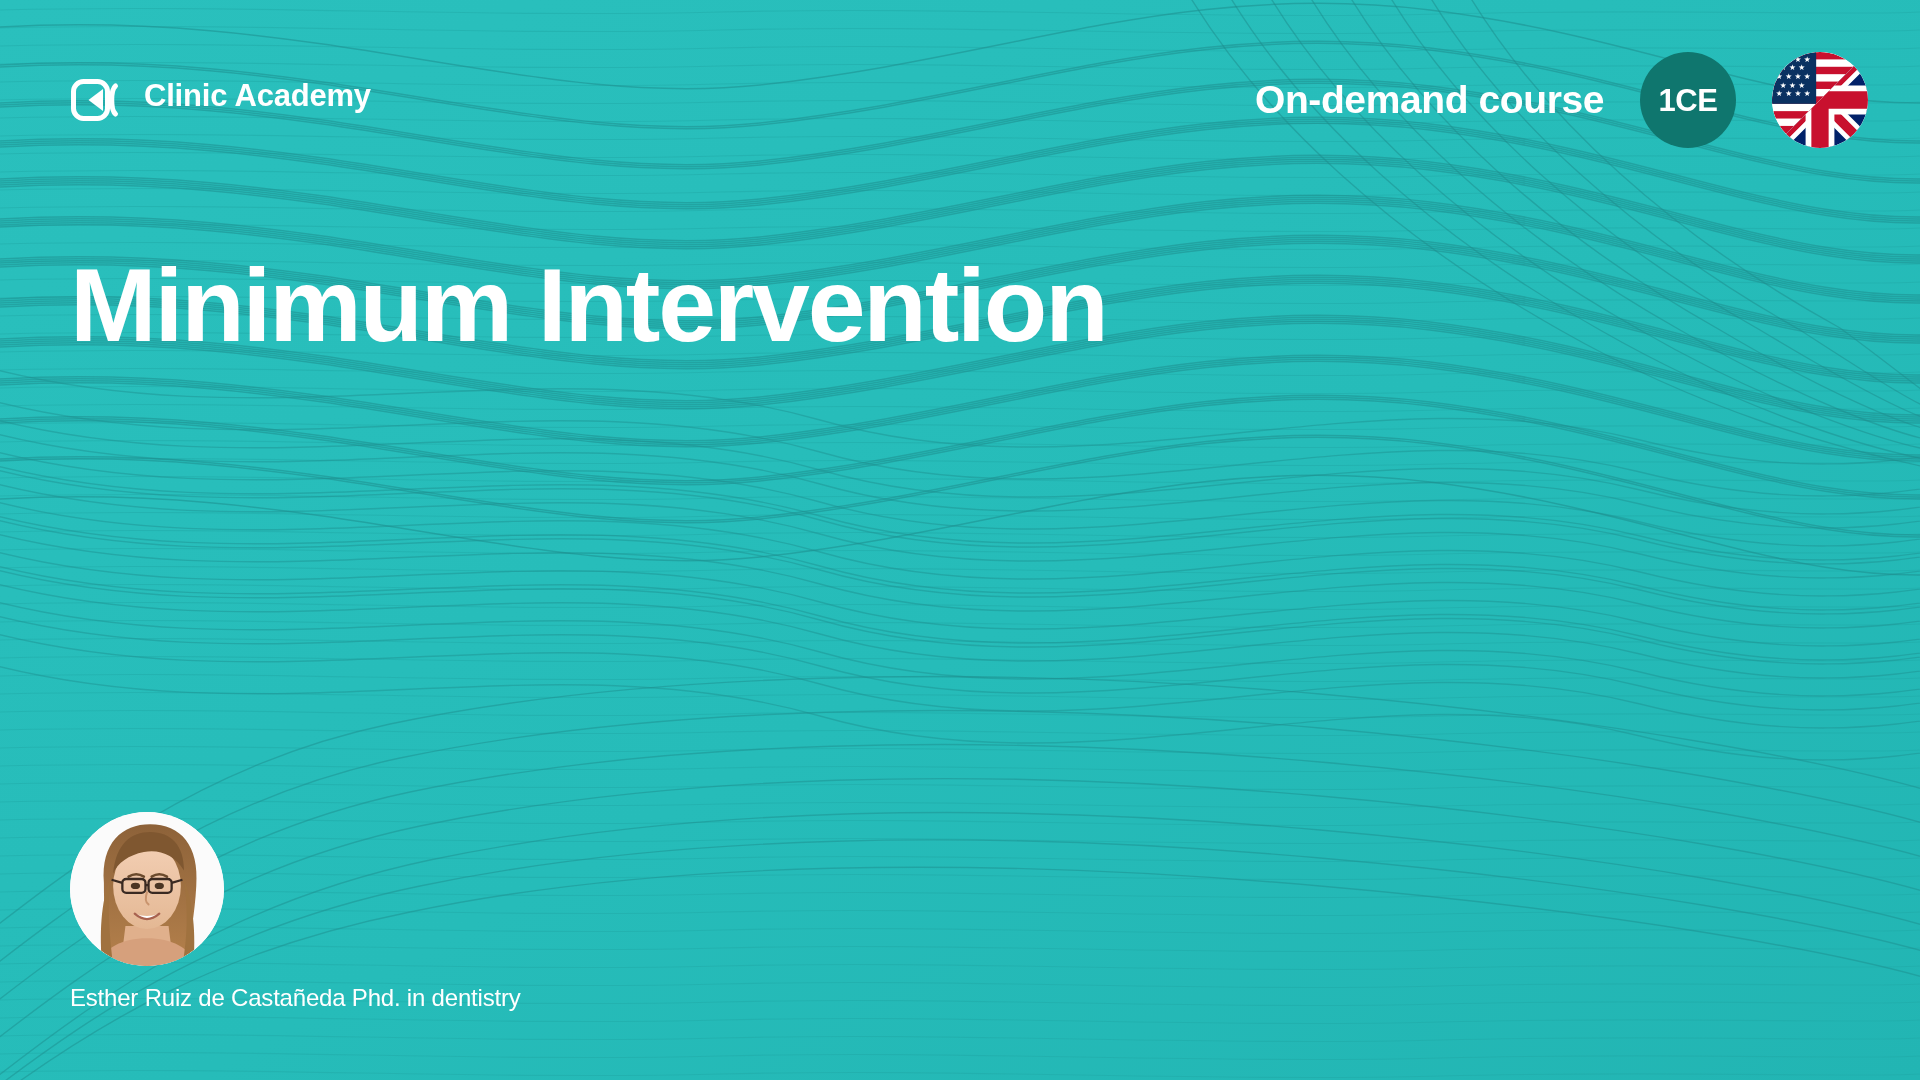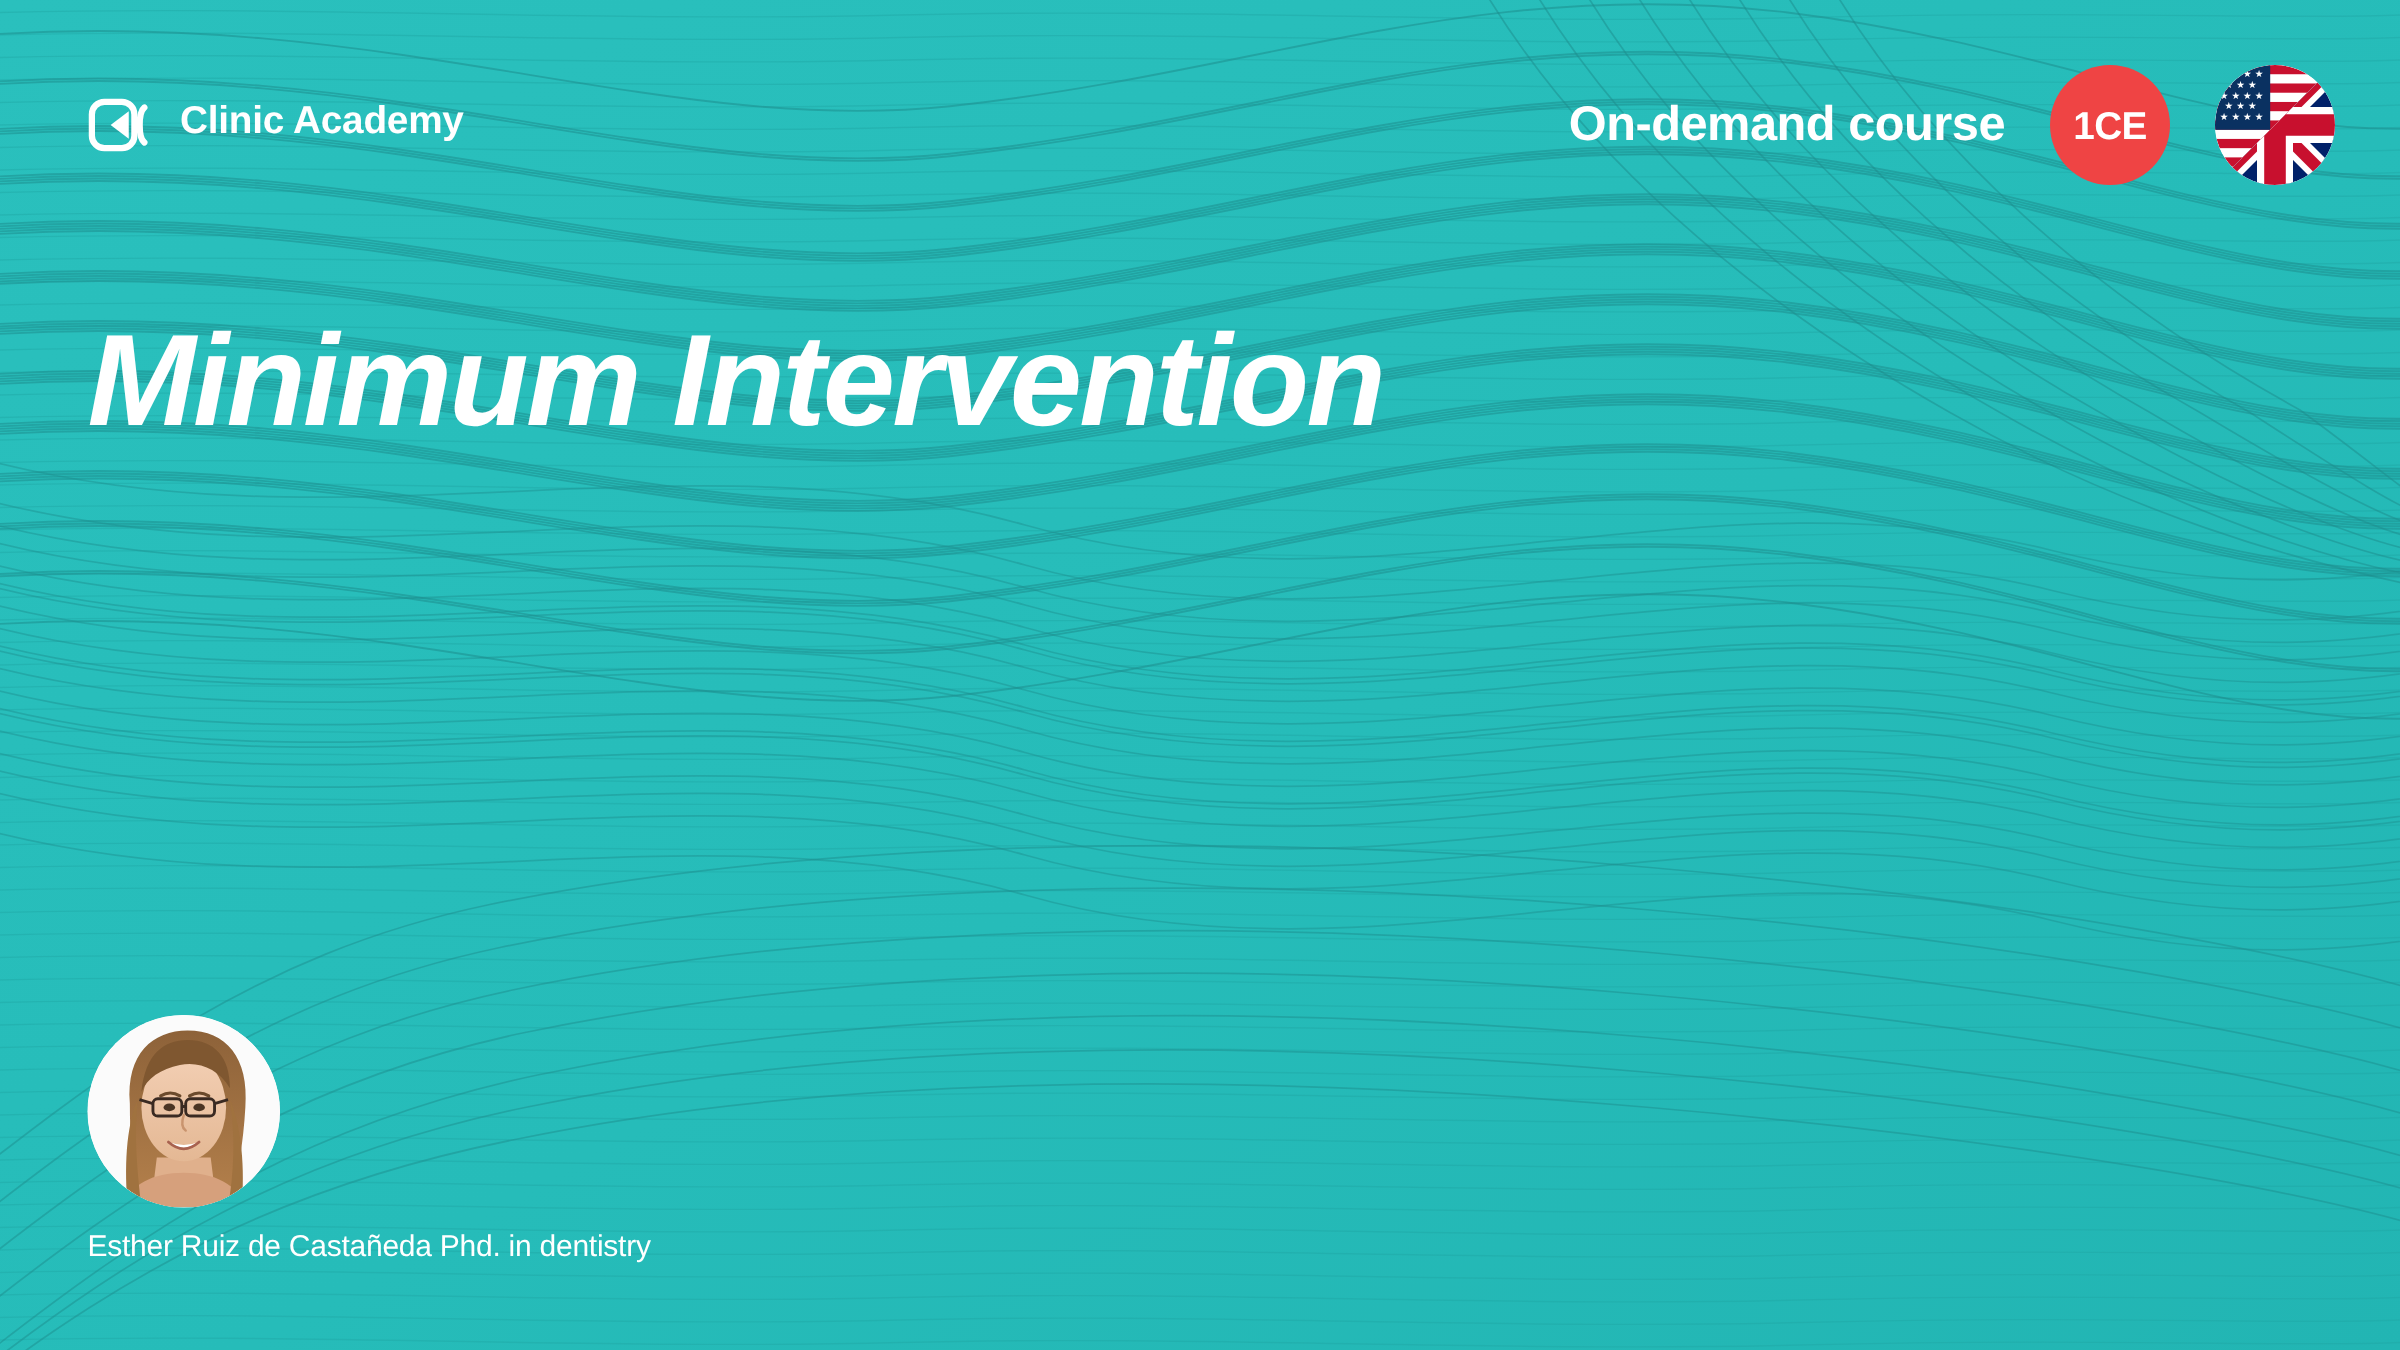--- a/index.html
+++ b/index.html
@@ -76,21 +76,21 @@
     font-size: 39px;
     font-weight: bold;
     letter-spacing: -0.4px;
     white-space: nowrap;
   }
 
   #credit-badge {
     width: 96px;
     height: 96px;
     border-radius: 50%;
-    background: #ef4444;
+    background: #0f766e;
     display: flex;
     align-items: center;
     justify-content: center;
     flex: none;
   }
   #credit-badge-label {
     color: #ffffff;
     font-size: 31px;
     font-weight: bold;
     letter-spacing: -0.5px;
@@ -112,21 +112,20 @@
     position: absolute;
     left: 70px;
     top: 245px;
     width: 1500px;
     color: #ffffff;
     font-size: 104px;
     font-weight: bold;
     line-height: 1.17;
     letter-spacing: -2.2px;
     margin: 0;
-    font-style: italic;
   }
   #course-title .title-line { display: block; }
 
   
   #presenter-block {
     position: absolute;
     left: 70px;
     bottom: 68px;
   }
   #presenter-avatar {

